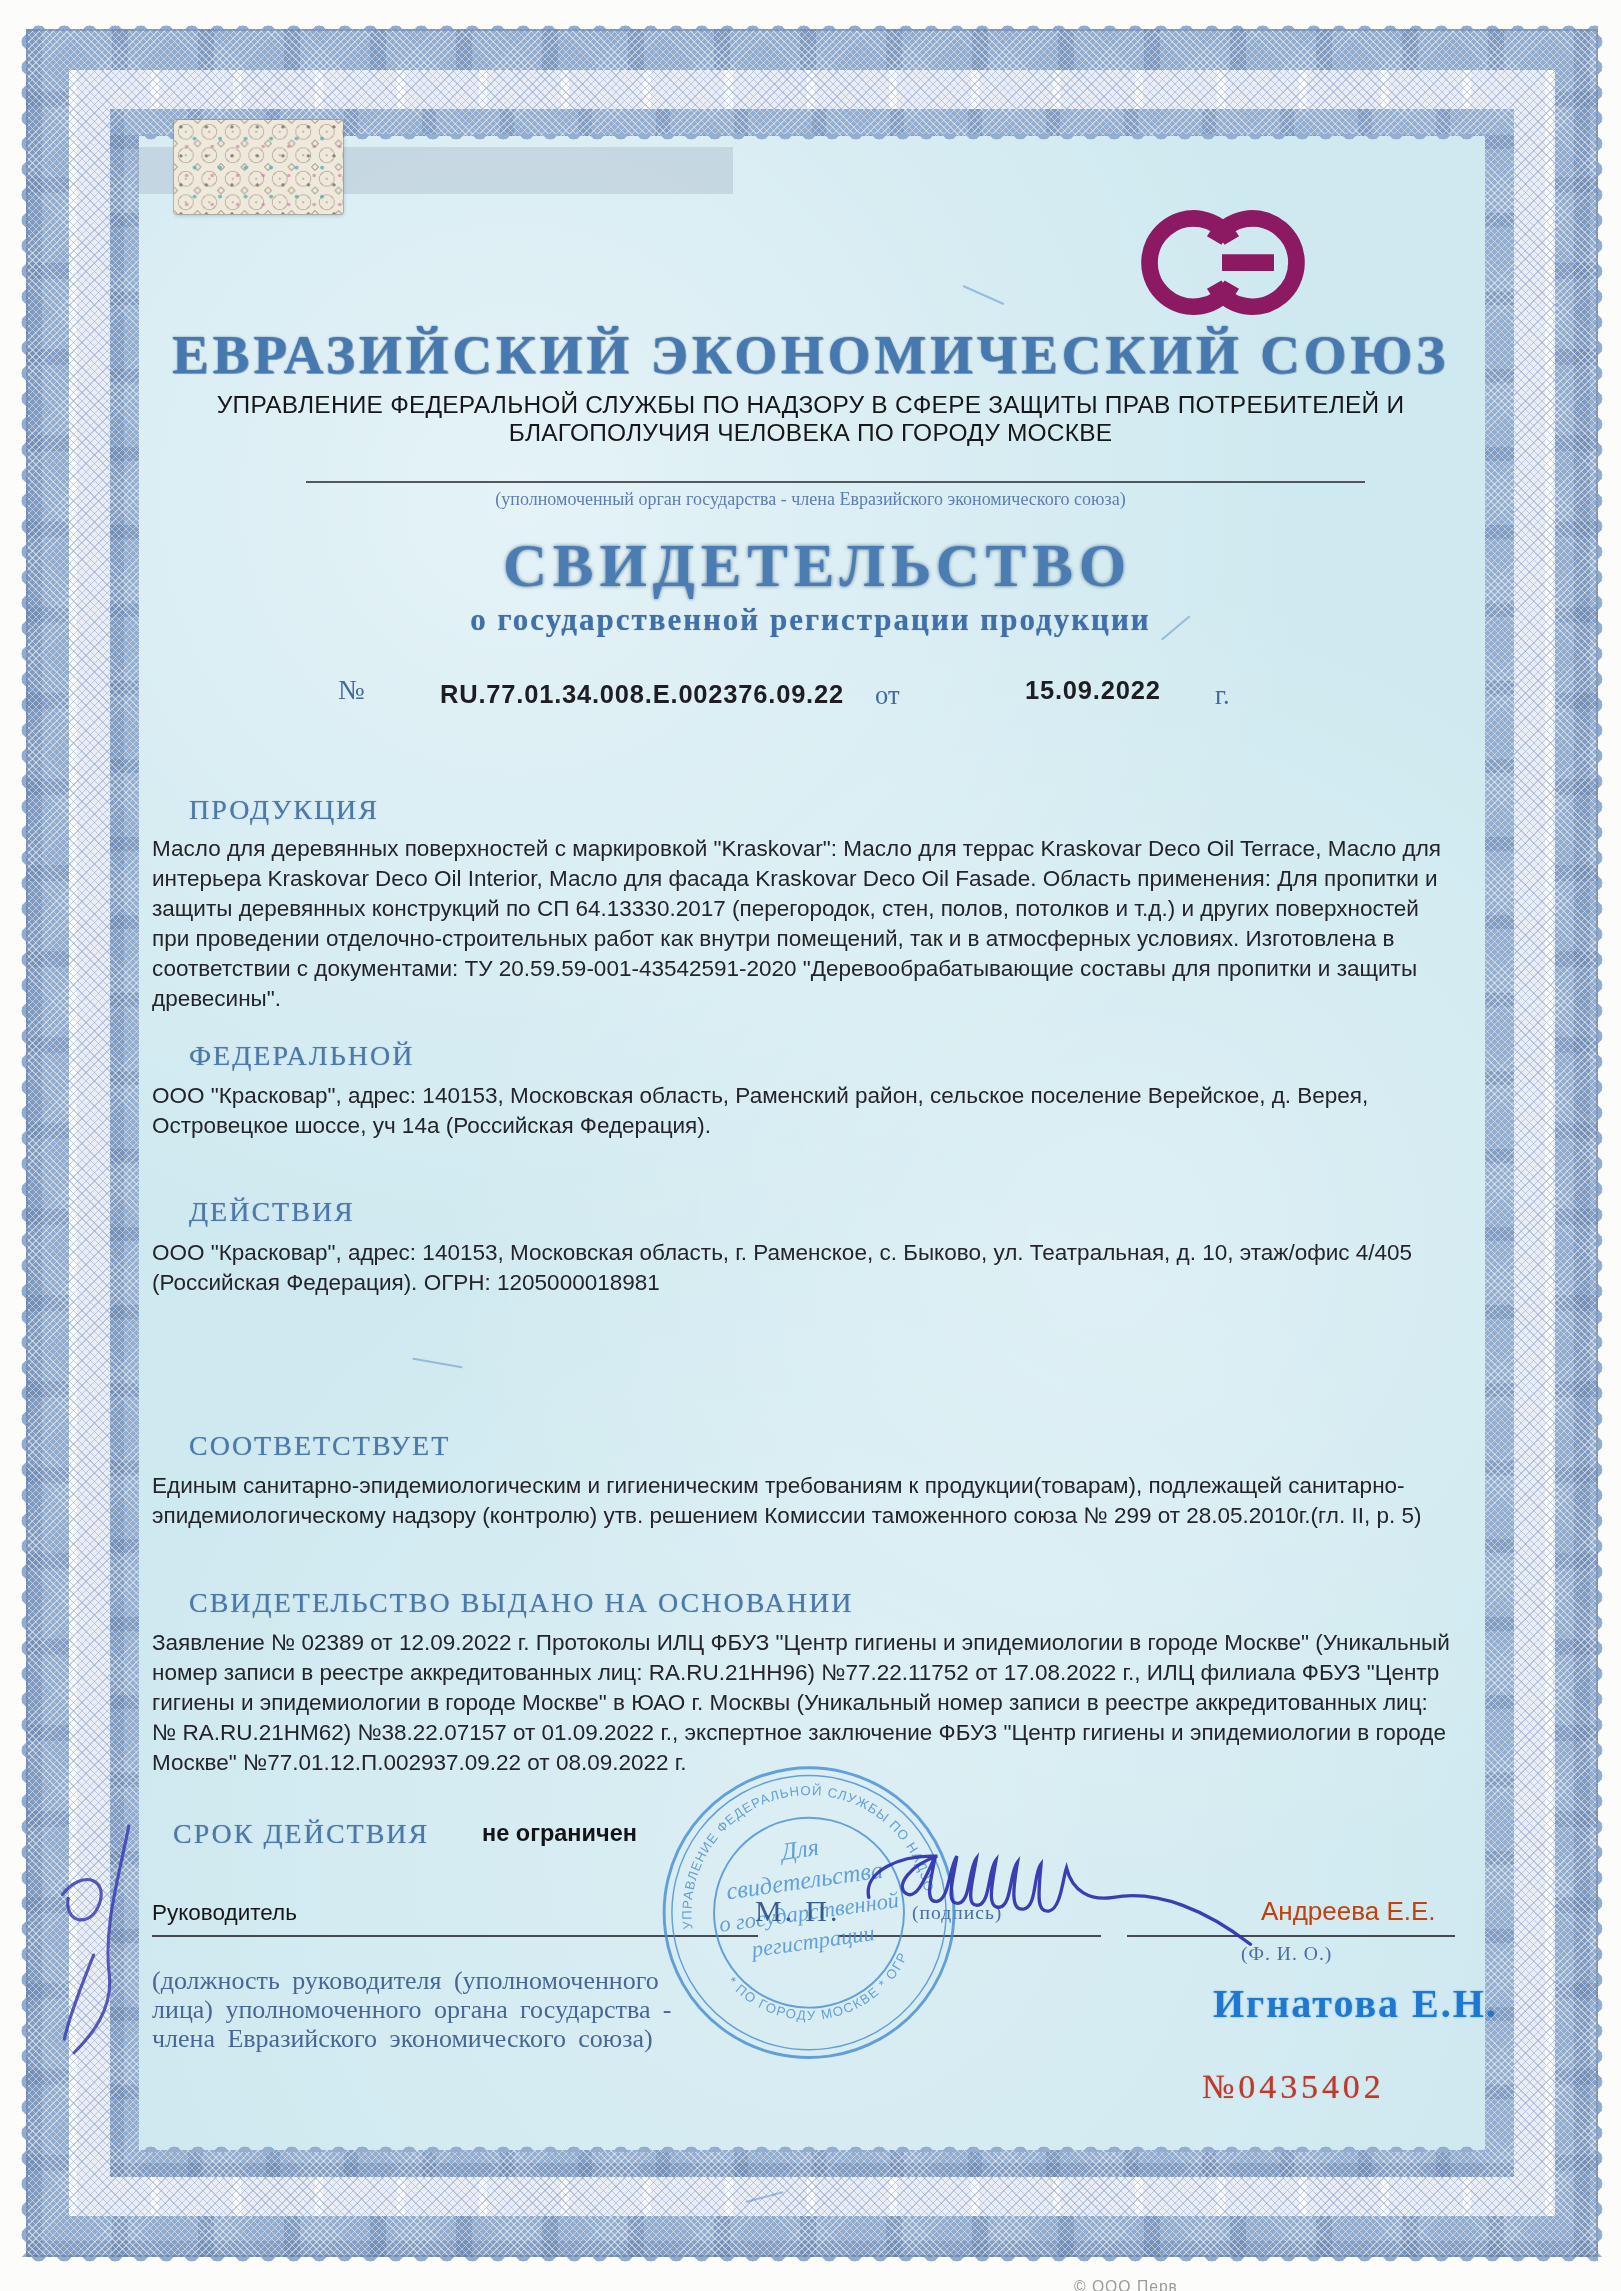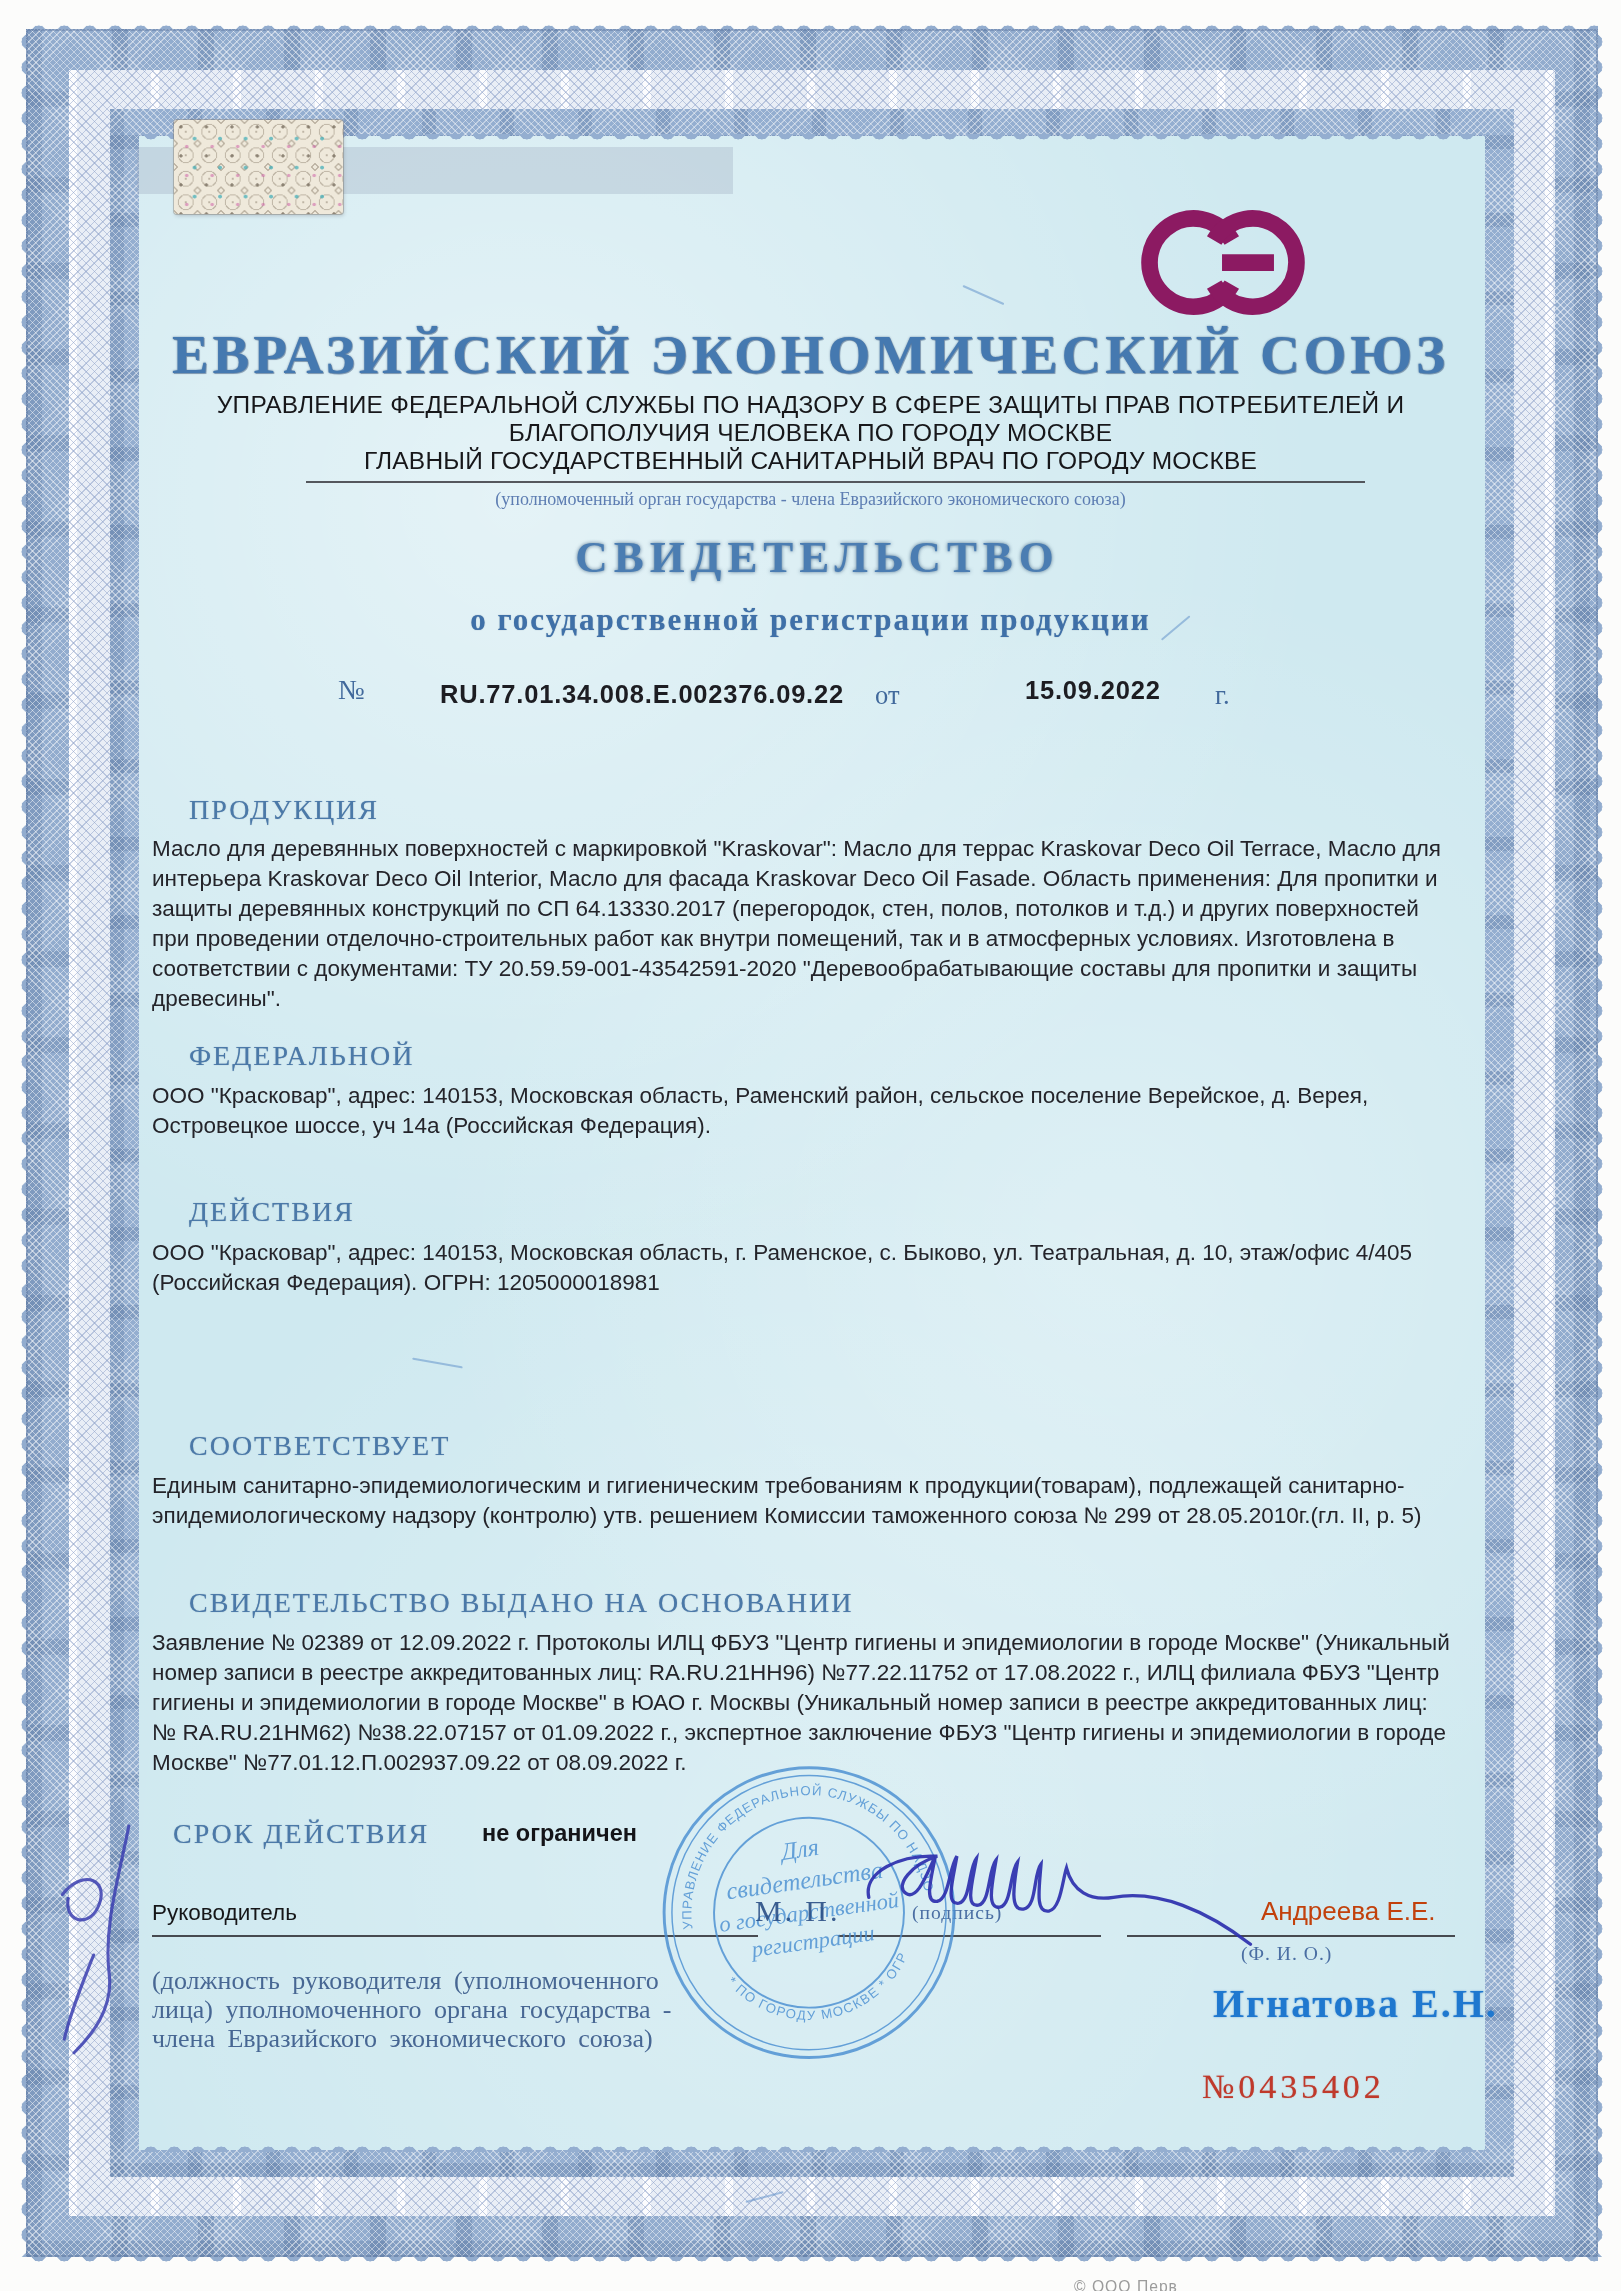--- a/index.html
+++ b/index.html
@@ -65,21 +65,21 @@
     box-shadow:0 0 0 1px rgba(120,110,95,.35), 1px 2px 3.9px rgba(80,80,90,.25);}
   .union-title{left:118px;right:118px;top:323px;text-align:center;
     font-family:"Liberation Serif",serif;font-weight:700;font-size:55px;letter-spacing:3.9px;
     color:#4579b0;text-shadow:0 0 2px rgba(44,76,116,.65),1px 1px 0 rgba(44,76,116,.4);}
   .authority{left:118px;right:118px;top:391px;text-align:center;color:#17171a;
     font-size:24.5px;line-height:28px;letter-spacing:0.2px;}
   .rule{left:306px;top:481px;width:1059px;border-top:2px solid #3c3c42;opacity:.85;}
   .authority-note{left:118px;right:118px;top:489px;text-align:center;
     font-family:"Liberation Serif",serif;font-size:18px;color:#5d7db2;}
   .doc-title{left:132px;right:118px;top:531px;text-align:center;
-    font-family:"Liberation Serif",serif;font-weight:700;font-size:45px;letter-spacing:5.9px;
+    font-family:"Liberation Serif",serif;font-weight:700;font-size:61px;letter-spacing:5.9px;
     color:#4b7db2;text-shadow:0 0 3.9px rgba(36,72,110,.75);}
   .doc-subtitle{left:118px;right:118px;top:602px;text-align:center;
     font-family:"Liberation Serif",serif;font-weight:700;font-size:31px;letter-spacing:2px;
     color:#3f70a8;text-shadow:0 0 1px rgba(44,76,116,.5);}
   .reg-label{font-family:"Liberation Serif",serif;color:#41699c;font-size:28px;}
   .reg-value{font-weight:700;font-size:25.5px;color:#1d1d22;letter-spacing:0.8px;margin-left:40px;}
   .sec-head{font-family:"Liberation Serif",serif;font-size:28px;letter-spacing:2px;
     color:#4b79a8;text-shadow:0 0 1px rgba(60,95,140,.5);}
   .sec-body{left:152px;width:1304px;font-size:22.5px;line-height:30px;color:#24242a;}
   .sig-line{border-top:2px solid #2e2e34;opacity:.85;}
@@ -127,21 +127,20 @@
       <path d="M 109 94.5 A 45 45 0 1 1 109 49.5"></path>
       <path d="M 91 49.5 A 45 45 0 1 1 91 94.5"></path>
       <path d="M 99 72 L 152 72"></path>
     </g>
   </svg>
 
   <div class="abs union-title">ЕВРАЗИЙСКИЙ ЭКОНОМИЧЕСКИЙ СОЮЗ</div>
   <div class="abs authority">
     <div>УПРАВЛЕНИЕ ФЕДЕРАЛЬНОЙ СЛУЖБЫ ПО НАДЗОРУ В СФЕРЕ ЗАЩИТЫ ПРАВ ПОТРЕБИТЕЛЕЙ И</div>
     <div>БЛАГОПОЛУЧИЯ ЧЕЛОВЕКА ПО ГОРОДУ МОСКВЕ</div>
-    <div>ГЛАВНЫЙ ГОСУДАРСТВЕННЫЙ САНИТАРНЫЙ ВРАЧ ПО ГОРОДУ МОСКВЕ</div>
   </div>
   <div class="abs rule"></div>
   <div class="abs authority-note">(уполномоченный орган государства - члена Евразийского экономического союза)</div>
 
   <div class="abs doc-title">СВИДЕТЕЛЬСТВО</div>
   <div class="abs doc-subtitle">о государственной регистрации продукции</div>
 
   <div class="abs reg-label" style="left:338px;top:674px;">№</div>
   <div class="abs reg-value" style="left:400px;top:680px;">RU.77.01.34.008.E.002376.09.22</div>
   <div class="abs reg-label" style="left:875px;top:680px;font-size:26.5px;">от</div>

